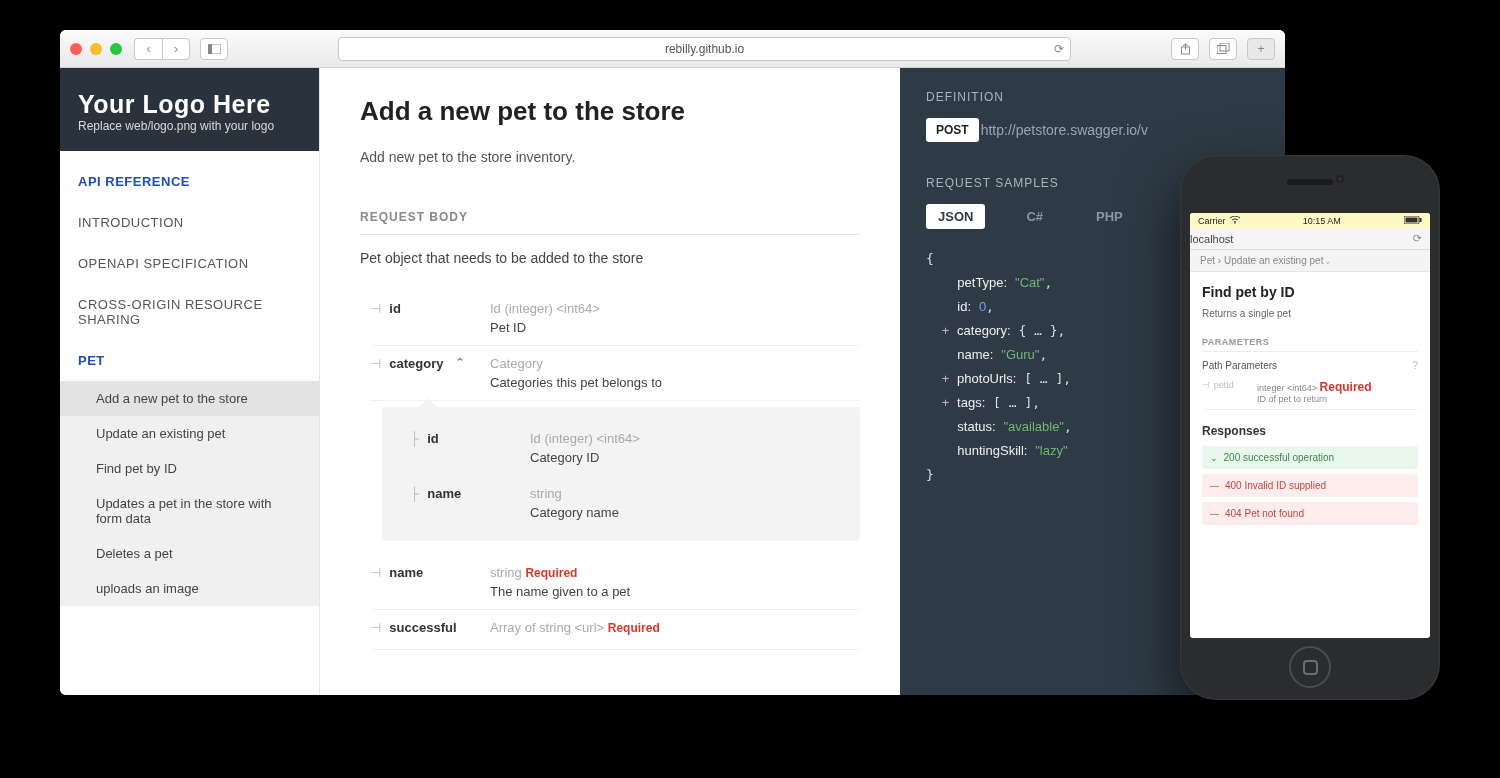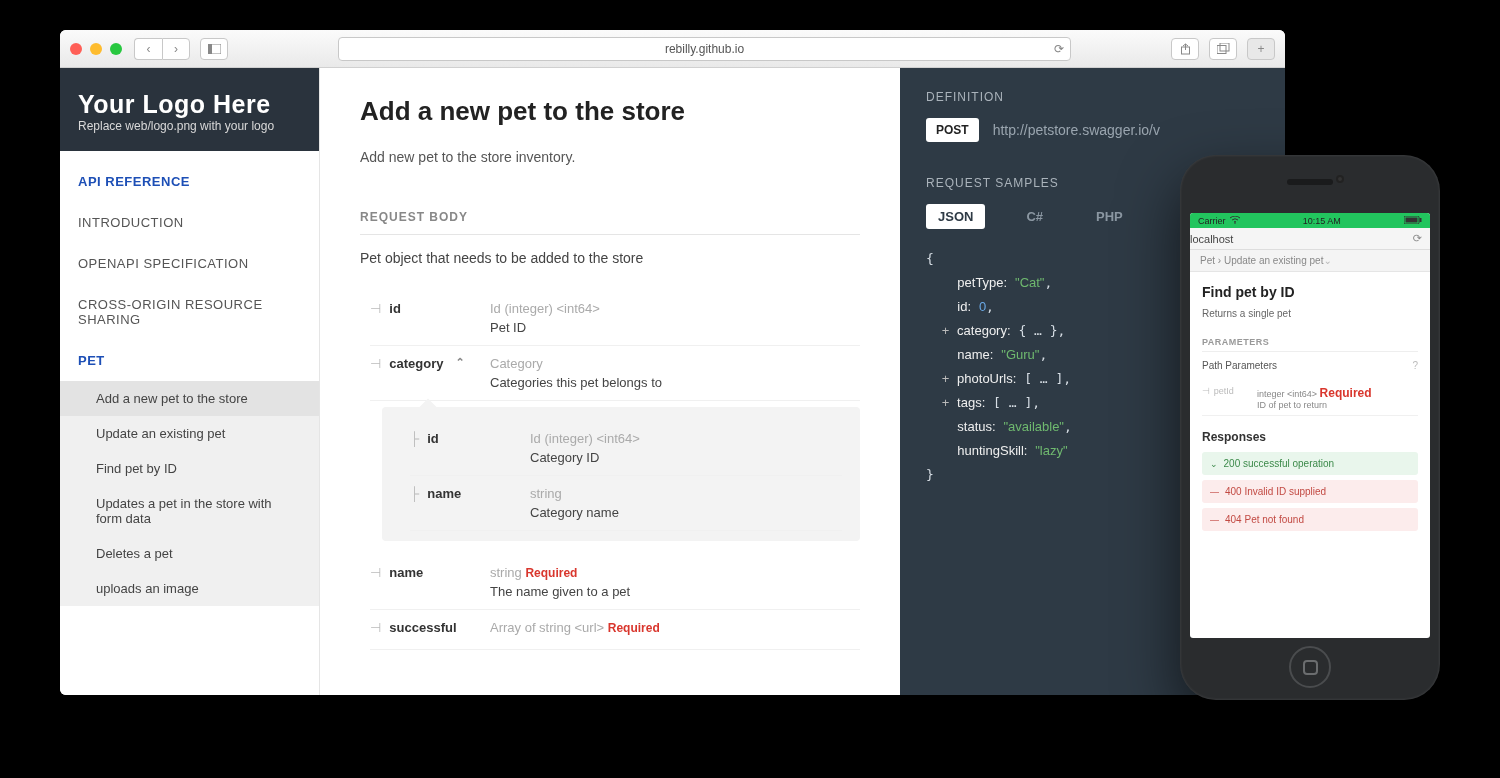--- a/index.html
+++ b/index.html
@@ -81,21 +81,21 @@
 }
 .nested::before{
   content:"";position:absolute;top:-6px;left:40px;width:12px;height:12px;
   background:#f3f3f3;transform:rotate(45deg)
 }
 
 .right {
   width:385px; background:#2e3a45; color:#cfd7de; padding:22px 26px; overflow:hidden;
 }
 .rlabel{font-size:12px;letter-spacing:1px;color:#aab3bb;margin-bottom:14px}
-.defrow{display:flex;align-items:center;gap:14px;margin-bottom:34px}
+.defrow{display:flex;align-items:center;gap:2px;margin-bottom:34px}
 .badge{background:#fff;color:#222;font-size:12px;font-weight:700;padding:5px 10px;border-radius:3px}
 .defurl{color:#9aa5af;font-size:14px}
 .tabs{display:flex;gap:29px;margin-bottom:18px}
 .tab{color:#8b97a2;font-size:13px;font-weight:600;cursor:pointer;padding:5px 12px;border-radius:3px}
 .tab.on{background:#fff;color:#2e3a45}
 .code{
   font-family:ui-monospace,Menlo,Consolas,monospace;font-size:13px;line-height:1.85;
   white-space:pre;color:#d7dee5
 }
 .code .k{color:#efefef}.code .s{color:#6fb96f}.code .n{color:#6aa9e6}
@@ -115,29 +115,29 @@
 .phone .home{
   position:absolute;bottom:12px;left:50%;transform:translateX(-50%);
   width:42px;height:42px;border:2px solid #4a4c4e;border-radius:50%;
   display:flex;align-items:center;justify-content:center;
 }
 .phone .home span{width:15px;height:15px;border:2px solid #6b6d6f;border-radius:4px}
 .screen{
   width:100%;height:100%;background:#fff;border-radius:3px;overflow:hidden;
   display:flex;flex-direction:column;font-size:11px;color:#333;
 }
-.sbar{height:15px;background:#22c55e;display:flex;align-items:center;justify-content:space-between;padding:4px 8px;font-size:9px;color:#222}
+.sbar{height:15px;background:#fef9c3;display:flex;align-items:center;justify-content:space-between;padding:4px 8px;font-size:9px;color:#222}
 .murl{height:22px;background:#f5f5f5;display:flex;align-items:center;border-bottom:1px solid #ddd;position:relative;font-size:11px;color:#444}
 .murl .mr{position:absolute;right:8px;color:#888}
 .mcrumb{height:22px;background:#f4f4f4;display:flex;align-items:center;justify-content:flex-start;padding:0 10px;font-size:10px;color:#888;border-bottom:1px solid #e5e5e5}
 .mmain{padding:12px 12px 6px;flex:1}
 .mmain h3{font-size:14px;font-weight:700;color:#222;margin-bottom:8px}
 .mmain .md{font-size:10px;color:#666;margin-bottom:18px}
 .msect{font-size:9px;letter-spacing:.5px;color:#999;font-weight:600;border-bottom:1px solid #eee;padding-bottom:4px;margin-bottom:8px}
-.msub{font-size:10px;color:#555;margin-bottom:10px;display:flex;justify-content:space-between}
+.msub{font-size:10px;color:#555;margin-bottom:4px;display:flex;justify-content:space-between}
 .mparam{display:flex;gap:10px;font-size:9px;margin-bottom:14px;padding:5px 0;border-bottom:1px solid #f0f0f0}
 .mparam .mn{width:45px;font-weight:700;color:#333;display:flex;gap:4px}
 .mparam .mn span{color:#bbb;font-weight:400}
 .mparam .mb{flex:1;color:#888}
 .mresp{font-size:12px;font-weight:600;margin:6px 0 8px}
 .mrrow{padding:6px 8px;border-radius:3px;font-size:10px;display:flex;align-items:center;gap:6px;margin-bottom:5px}
 .mrrow.ok{background:#e9f6ec;color:#3c8a4a}
 .mrrow.err{background:#fcecec;color:#c24a43}
 .mrrow .car{font-size:9px}
 </style>

